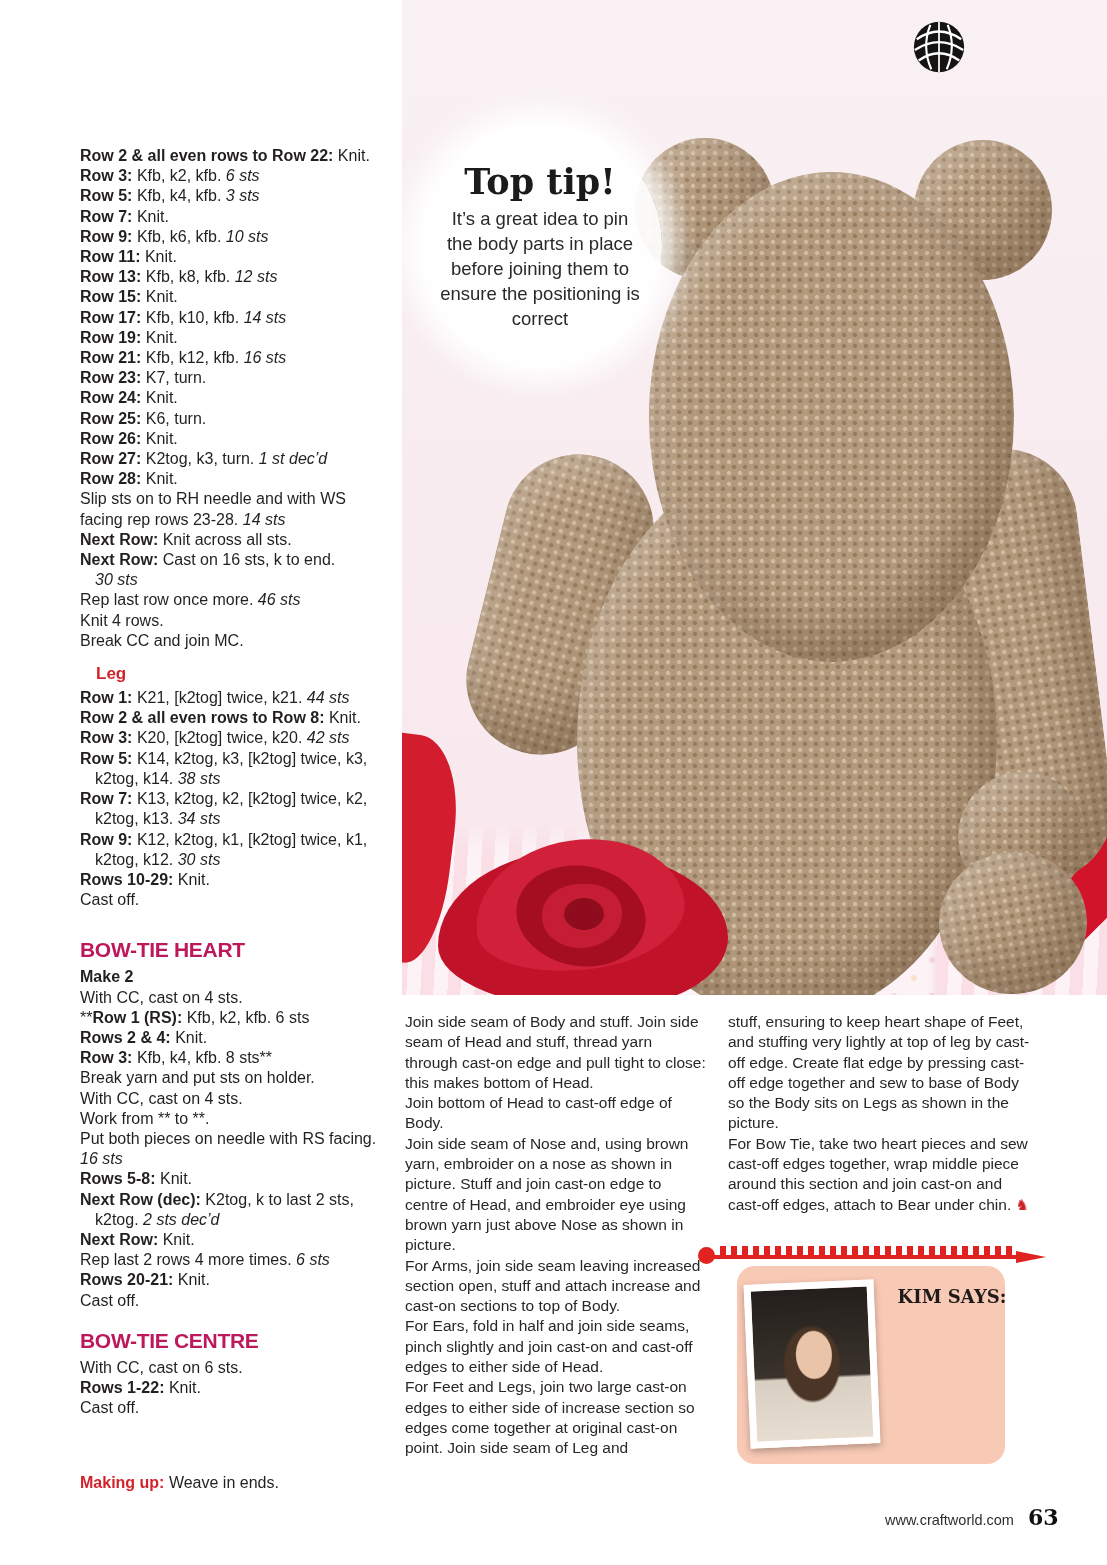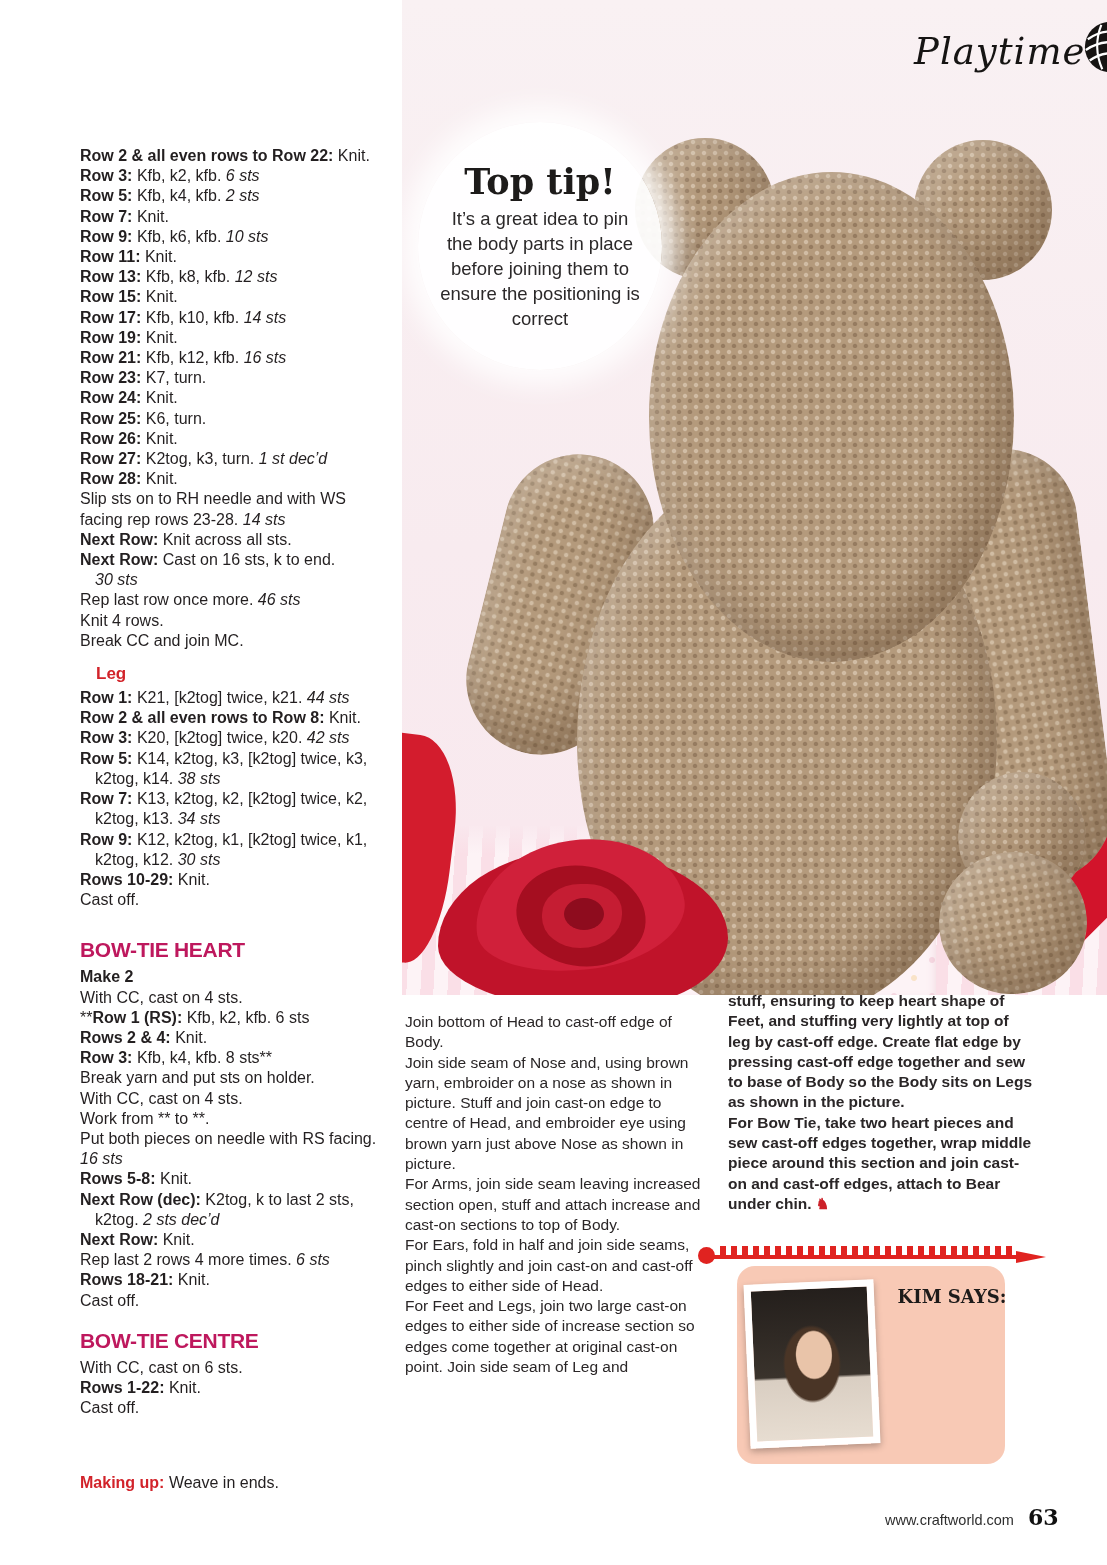--- a/index.html
+++ b/index.html
@@ -74,21 +74,21 @@
   .s-b{font-weight:bold;}
   .s-i{font-style:italic;}
   .s-r{}
   .s-rb{font-weight:bold;color:#d2232a;}
   .h-small{color:#d2232a;font-weight:bold;font-size:17px;line-height:22px;margin:12px 0 3px 16px;}
   .h-big{color:#be185d;font-weight:bold;font-size:21px;line-height:24px;letter-spacing:-0.3px;margin:28px 0 5px 0;}
   .h-big2{margin-top:18px;}
   .making{margin-top:55px;}
 
   .col-mid{position:absolute;left:405px;top:1012px;width:302px;}
-  .col-right{position:absolute;left:728px;top:991px;width:306px;font-weight:bold;}
+  .col-right{position:absolute;left:728px;top:1012px;width:306px;}
   .fp{margin:0;font-size:15.5px;line-height:20.3px;color:#2a2627;}
   .horse{color:#cc2129;font-size:15px;}
 
   
   .needle{position:absolute;left:698px;top:1246px;width:350px;height:18px;z-index:3;}
   .needle .knob{position:absolute;left:0;top:1px;width:17px;height:17px;border-radius:50%;background:#e02320;}
   .needle .shaft{position:absolute;left:14px;top:9px;width:306px;height:4px;background:#e02320;}
   .needle .stitches{position:absolute;left:22px;top:0;width:292px;height:12px;
     background:repeating-linear-gradient(90deg,#e02320 0 6px,transparent 6px 11px);}
   .needle .tip{position:absolute;left:318px;top:5px;width:0;height:0;
@@ -137,38 +137,37 @@
         <div class="p2"></div>
         <div class="p3"></div>
         <div class="p4"></div>
         <div class="p5"></div>
     </div>
     <div class="toptip">
       <div class="tt-title">Top tip!</div>
       <div class="tt-body">It’s a great idea to pin the body parts in place before joining them to ensure the positioning is correct</div>
     </div>
     <div class="logo">
-      <span class="logo-text">Playtime</span>
       <svg width="58" height="58" viewBox="0 0 60 60">
         <circle cx="30" cy="30" r="26" fill="#161413"></circle>
         <path d="M7 22 Q30 6 53 22" stroke="#fff" stroke-width="2.4" fill="none"></path>
         <path d="M5 33 Q30 17 55 33" stroke="#fff" stroke-width="2.4" fill="none"></path>
         <path d="M9 44 Q30 29 51 44" stroke="#fff" stroke-width="2.4" fill="none"></path>
         <path d="M21 7 Q12 30 22 53" stroke="#fff" stroke-width="2.2" fill="none"></path>
         <path d="M39 7 Q48 30 38 53" stroke="#fff" stroke-width="2.2" fill="none"></path>
         <path d="M30 4 Q30 30 30 56" stroke="#fff" stroke-width="1.8" fill="none"></path>
       </svg>
     </div>
   </div>
 
   <div class="col-left">
     <div>
         <div class="pl"><span class="s-b">Row 2 &amp; all even rows to Row 22:</span><span class="s-r"> Knit.</span></div>
         <div class="pl"><span class="s-b">Row 3:</span><span class="s-r"> Kfb, k2, kfb. </span><span class="s-i">6 sts</span></div>
-        <div class="pl"><span class="s-b">Row 5:</span><span class="s-r"> Kfb, k4, kfb. </span><span class="s-i">2 sts</span></div>
+        <div class="pl"><span class="s-b">Row 5:</span><span class="s-r"> Kfb, k4, kfb. </span><span class="s-i">3 sts</span></div>
         <div class="pl"><span class="s-b">Row 7:</span><span class="s-r"> Knit.</span></div>
         <div class="pl"><span class="s-b">Row 9:</span><span class="s-r"> Kfb, k6, kfb. </span><span class="s-i">10 sts</span></div>
         <div class="pl"><span class="s-b">Row 11:</span><span class="s-r"> Knit.</span></div>
         <div class="pl"><span class="s-b">Row 13:</span><span class="s-r"> Kfb, k8, kfb. </span><span class="s-i">12 sts</span></div>
         <div class="pl"><span class="s-b">Row 15:</span><span class="s-r"> Knit.</span></div>
         <div class="pl"><span class="s-b">Row 17:</span><span class="s-r"> Kfb, k10, kfb. </span><span class="s-i">14 sts</span></div>
         <div class="pl"><span class="s-b">Row 19:</span><span class="s-r"> Knit.</span></div>
         <div class="pl"><span class="s-b">Row 21:</span><span class="s-r"> Kfb, k12, kfb. </span><span class="s-i">16 sts</span></div>
         <div class="pl"><span class="s-b">Row 23:</span><span class="s-r"> K7, turn.</span></div>
         <div class="pl"><span class="s-b">Row 24:</span><span class="s-r"> Knit.</span></div>
@@ -209,36 +208,37 @@
         <div class="pl"><span class="s-r">Break yarn and put sts on holder.</span></div>
         <div class="pl"><span class="s-r">With CC, cast on 4 sts.</span></div>
         <div class="pl"><span class="s-r">Work from ** to **.</span></div>
         <div class="pl"><span class="s-r">Put both pieces on needle with RS facing.</span></div>
         <div class="pl"><span class="s-i">16 sts</span></div>
         <div class="pl"><span class="s-b">Rows 5-8:</span><span class="s-r"> Knit.</span></div>
         <div class="pl"><span class="s-b">Next Row (dec):</span><span class="s-r"> K2tog, k to last 2 sts,</span></div>
         <div class="pl ind"><span class="s-r">k2tog. </span><span class="s-i">2 sts dec’d</span></div>
         <div class="pl"><span class="s-b">Next Row:</span><span class="s-r"> Knit.</span></div>
         <div class="pl"><span class="s-r">Rep last 2 rows 4 more times. </span><span class="s-i">6 sts</span></div>
-        <div class="pl"><span class="s-b">Rows 18-21:</span><span class="s-r"> Knit.</span></div>
+        <div class="pl"><span class="s-b">Rows 20-21:</span><span class="s-r"> Knit.</span></div>
         <div class="pl"><span class="s-r">Cast off.</span></div>
       </div>
     <div class="h-big h-big2">BOW-TIE CENTRE</div>
     <div>
         <div class="pl"><span class="s-r">With CC, cast on 6 sts.</span></div>
         <div class="pl"><span class="s-b">Rows 1-22:</span><span class="s-r"> Knit.</span></div>
         <div class="pl"><span class="s-r">Cast off.</span></div>
       </div>
     <div class="making">
         <div class="pl"><span class="s-rb">Making up:</span><span class="s-r"> Weave in ends.</span></div>
       </div>
   </div>
 
   <div class="col-mid">
     <div>
+        <p class="fp">Join side seam of Body and stuff. Join side seam of Head and stuff, thread yarn through cast-on edge and pull tight to close: this makes bottom of Head.</p>
         <p class="fp">Join bottom of Head to cast-off edge of Body.</p>
         <p class="fp">Join side seam of Nose and, using brown yarn, embroider on a nose as shown in picture. Stuff and join cast-on edge to centre of Head, and embroider eye using brown yarn just above Nose as shown in picture.</p>
         <p class="fp">For Arms, join side seam leaving increased section open, stuff and attach increase and cast-on sections to top of Body.</p>
         <p class="fp">For Ears, fold in half and join side seams, pinch slightly and join cast-on and cast-off edges to either side of Head.</p>
         <p class="fp">For Feet and Legs, join two large cast-on edges to either side of increase section so edges come together at original cast-on point. Join side seam of Leg and</p>
       </div>
   </div>
   <div class="col-right">
     <div>
         <p class="fp">stuff, ensuring to keep heart shape of Feet, and stuffing very lightly at top of leg by cast-off edge. Create flat edge by pressing cast-off edge together and sew to base of Body so the Body sits on Legs as shown in the picture.</p>

